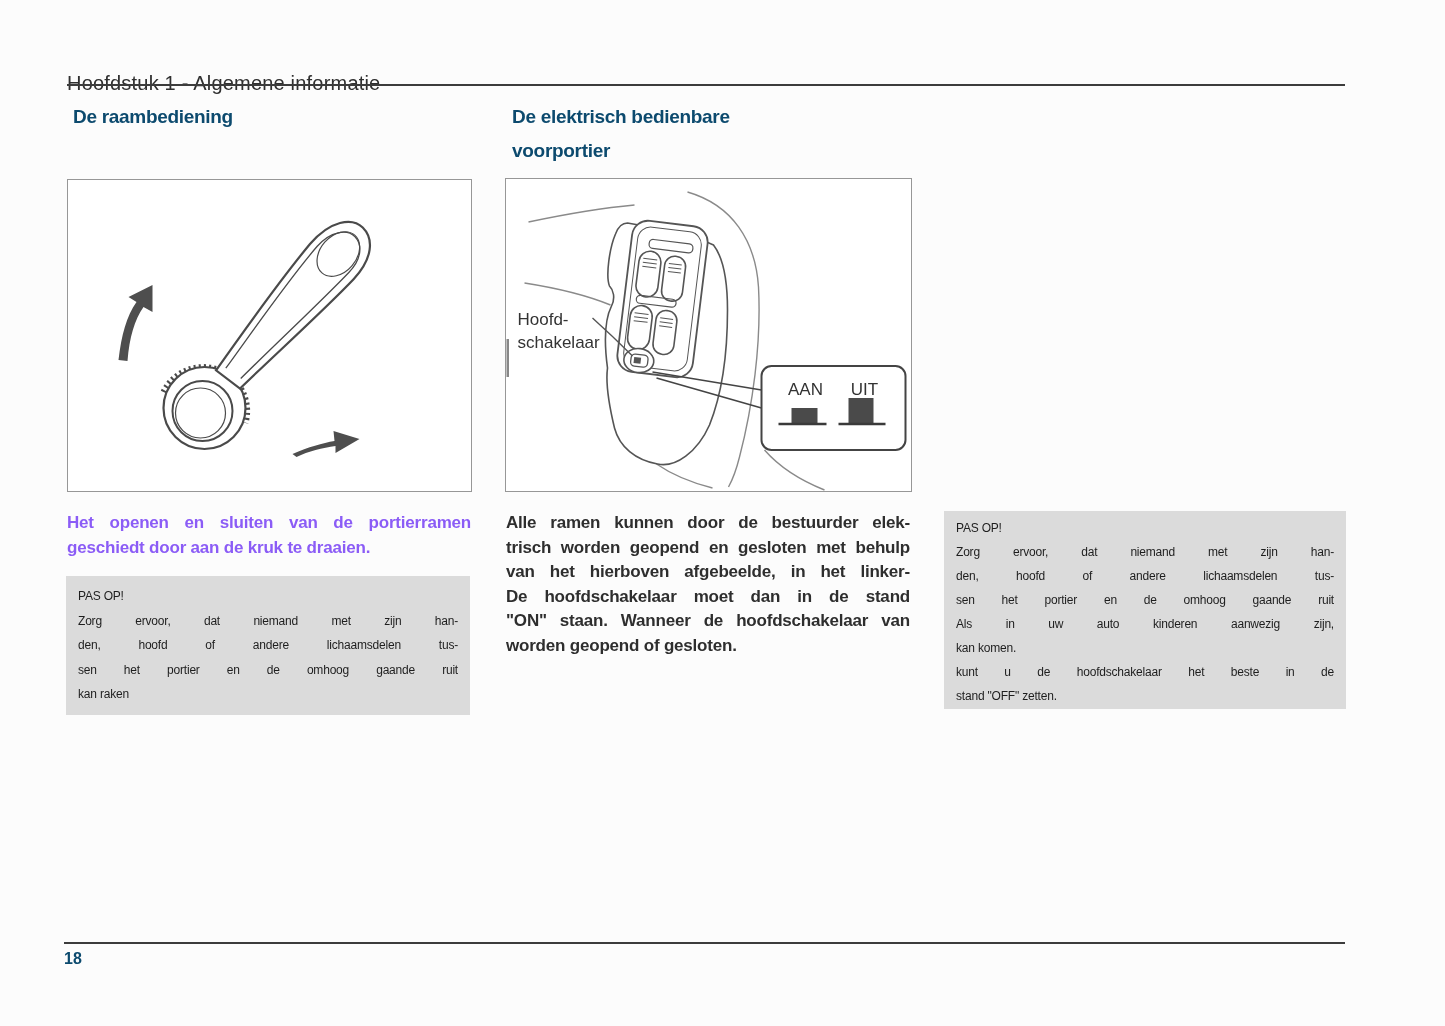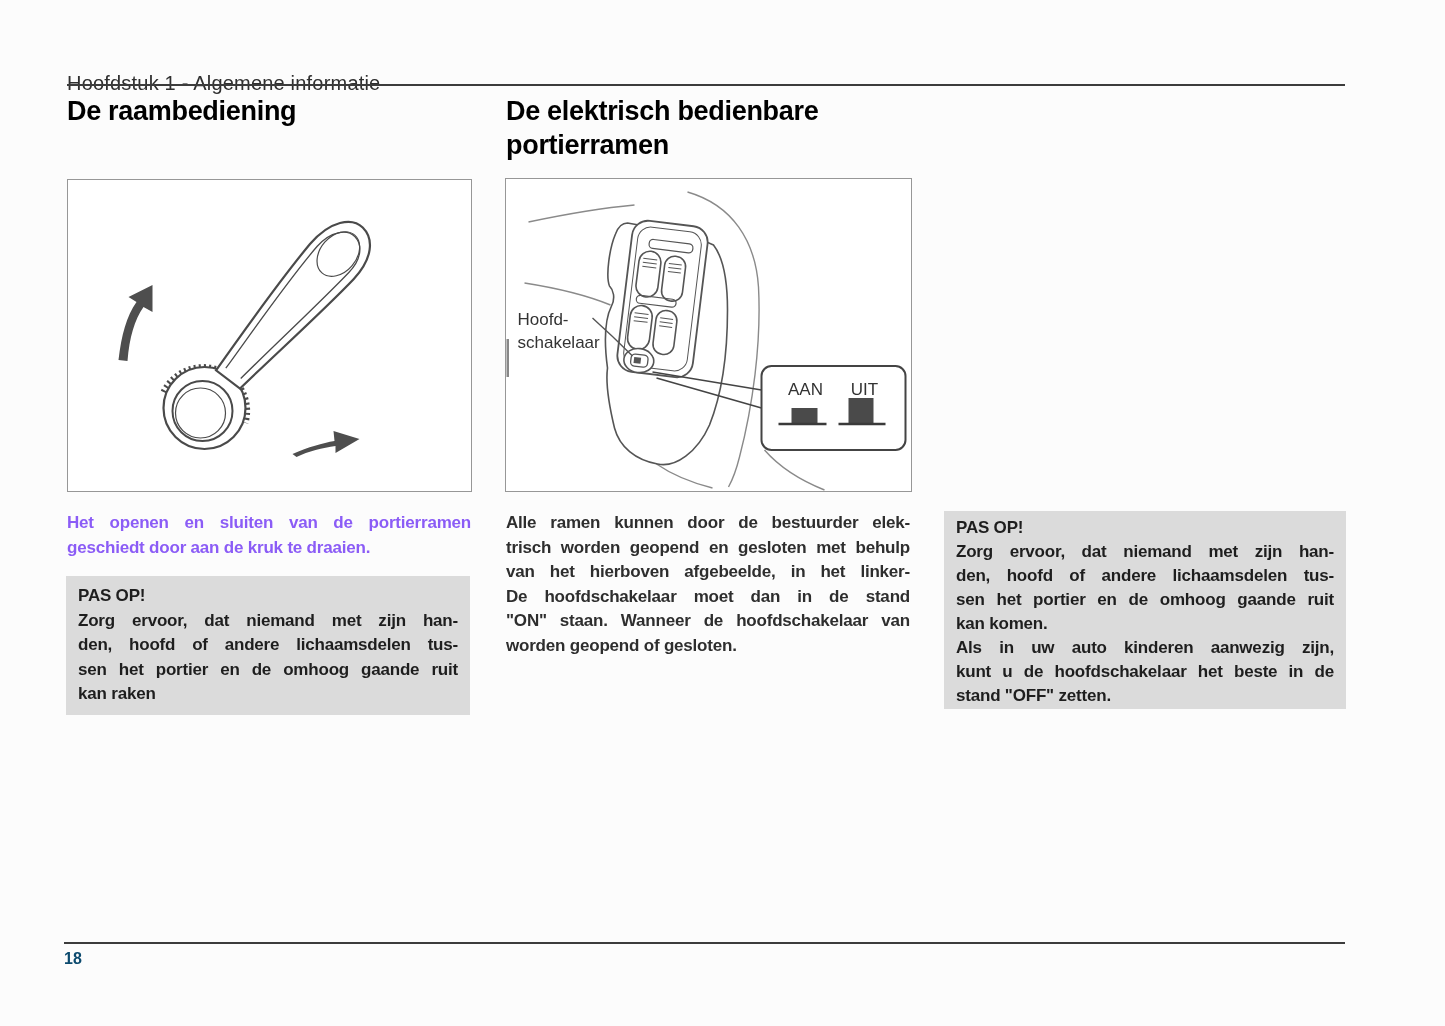--- a/index.html
+++ b/index.html
@@ -6,47 +6,47 @@
   .page{
     position:relative;width:1445px;height:1026px;background:#fcfcfc;
     font-family:"Liberation Sans","DejaVu Sans",sans-serif;color:#2a2a2a;overflow:hidden;
   }
   .abs{position:absolute;}
   .hdr{left:67px;top:50px;font-size:20px;letter-spacing:.2px;color:#2f2f2f;margin-top:22px;}
   .rule{background:#3c3c3c;height:2px;}
   .rule-top{left:67px;top:84px;width:1278px;}
   .rule-bottom{left:64px;top:942px;width:1281px;}
   .pgnum{left:64px;top:950px;font-size:16px;color:#0c4a6e;font-weight:bold;}
-  .sec-h{font-size:27px;font-weight:bold;color:#000000;letter-spacing:-.3px;line-height:34px;margin:0;}
+  .sec-h{font-size:19px;font-weight:bold;color:#0c4a6e;letter-spacing:-.3px;line-height:34px;margin:6px;}
   .h-left{left:67px;top:94px;}
   .h-mid{left:506px;top:94px;width:404px;}
   .fig{background:#fff;border:1px solid #979797;}
   .fig1{left:67px;top:179px;width:403px;height:311px;}
   .fig2{left:505px;top:178px;width:405px;height:312px;}
   .fig svg{display:block;width:100%;height:100%;}
   .caption{left:67px;top:511px;width:404px;font-size:17px;font-weight:bold;color:#8b5cf6;line-height:24.5px;letter-spacing:-.2px;}
   .body-mid{left:506px;top:511px;width:404px;font-size:17px;color:#2e2e2e;line-height:24.5px;letter-spacing:-.2px;font-weight:bold;}
-  .warn{background:#dbdbdb;font-size:17px;font-weight:bold;color:#1e1e1e;letter-spacing:-.2px;}
+  .warn{background:#dbdbdb;font-size:12px;font-weight:normal;color:#1e1e1e;letter-spacing:-.2px;}
   .warn-left{left:66px;top:576px;width:380px;height:123px;padding:8px 12px;line-height:24.5px;}
   .warn-right{left:944px;top:511px;width:378px;height:193px;padding:5px 12px 0;line-height:24px;}
   .ln{white-space:nowrap;}
   .j{white-space:normal;text-align:justify;text-align-last:justify;}
   .figtext{font-family:"Liberation Sans","DejaVu Sans",sans-serif;fill:#333;}
 </style>
 </head>
 <body>
 
 <div class="page">
 
   <div class="abs hdr">Hoofdstuk 1 - Algemene informatie</div>
   <div class="abs rule rule-top"></div>
 
   <h1 class="abs sec-h h-left">De raambediening</h1>
   <h1 class="abs sec-h h-mid"><span>De elektrisch bedienbare</span><br>
-    <span>portierramen</span></h1>
+    <span>voorportier</span></h1>
 
   <div class="abs fig fig1">
     <svg viewBox="0 0 402 311">
 
       <path d="M 95,212 A 44 44 0 0 1 177,243" fill="none" stroke="#4a4a4a" stroke-width="6" stroke-dasharray="2 3"></path>
       <circle cx="136" cy="228" r="41" fill="#fff" stroke="#4a4a4a" stroke-width="2.2"></circle>
       <circle cx="134" cy="231" r="30" fill="#fff" stroke="#4a4a4a" stroke-width="2"></circle>
       <circle cx="132" cy="233" r="25" fill="none" stroke="#4a4a4a" stroke-width="1.2"></circle>
 
       <g transform="translate(136,228) rotate(-49)" stroke="#4a4a4a">
@@ -139,22 +139,22 @@
     <div class="ln j">De hoofdschakelaar moet dan in de stand</div>
     <div class="ln j">"ON" staan. Wanneer de hoofdschakelaar van</div>
     <div class="ln">worden geopend of gesloten.</div>
   </div>
 
   <div class="abs warn warn-right">
     <div class="ln">PAS OP!</div>
     <div class="ln j">Zorg ervoor, dat niemand met zijn han-</div>
     <div class="ln j">den, hoofd of andere lichaamsdelen tus-</div>
     <div class="ln j">sen het portier en de omhoog gaande ruit</div>
+    <div class="ln j">Als in uw auto kinderen aanwezig zijn,</div>
     <div class="ln">kan komen.</div>
-    <div class="ln j">Als in uw auto kinderen aanwezig zijn,</div>
     <div class="ln j">kunt u de hoofdschakelaar het beste in de</div>
     <div class="ln">stand "OFF" zetten.</div>
   </div>
 
   <div class="abs rule rule-bottom"></div>
   <div class="abs pgnum">18</div>
 
 </div>
 
 </body></html>

